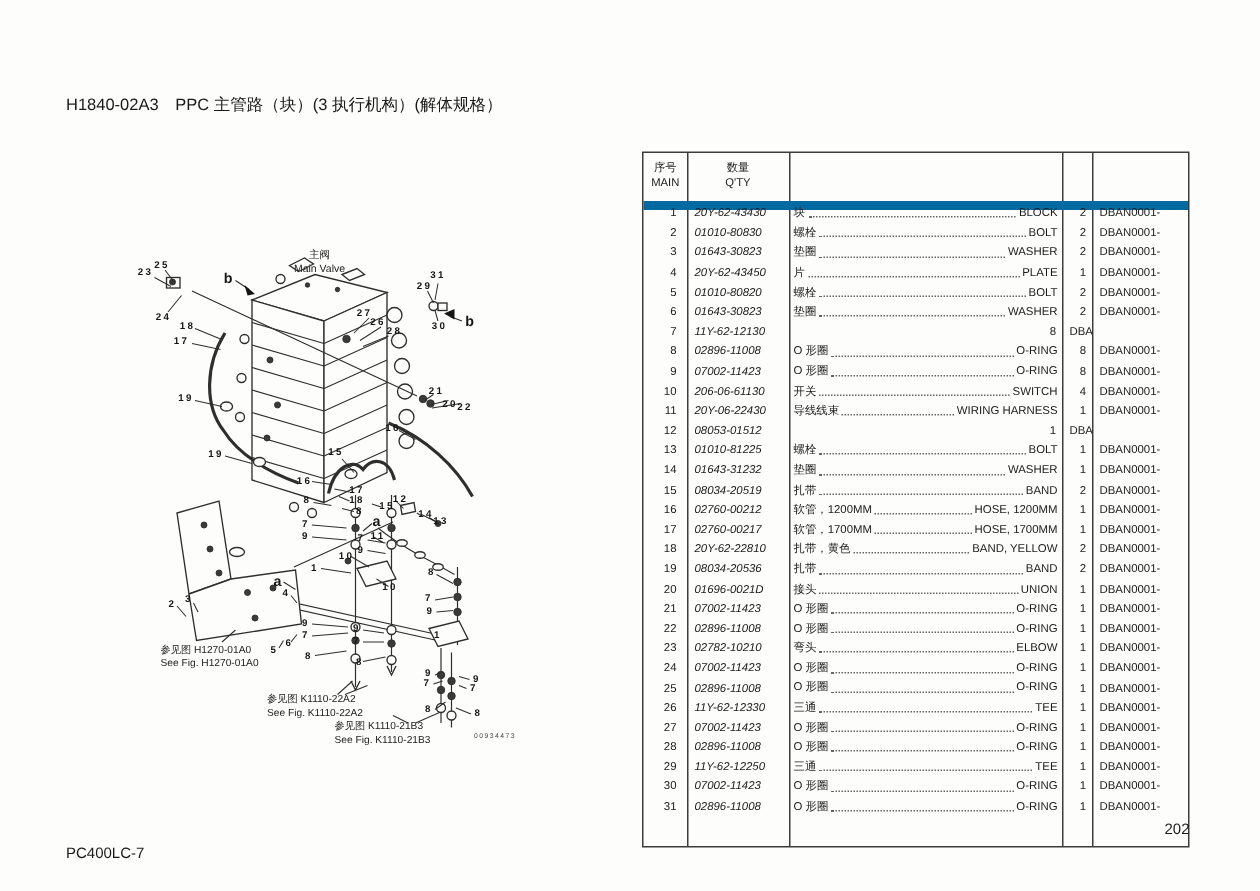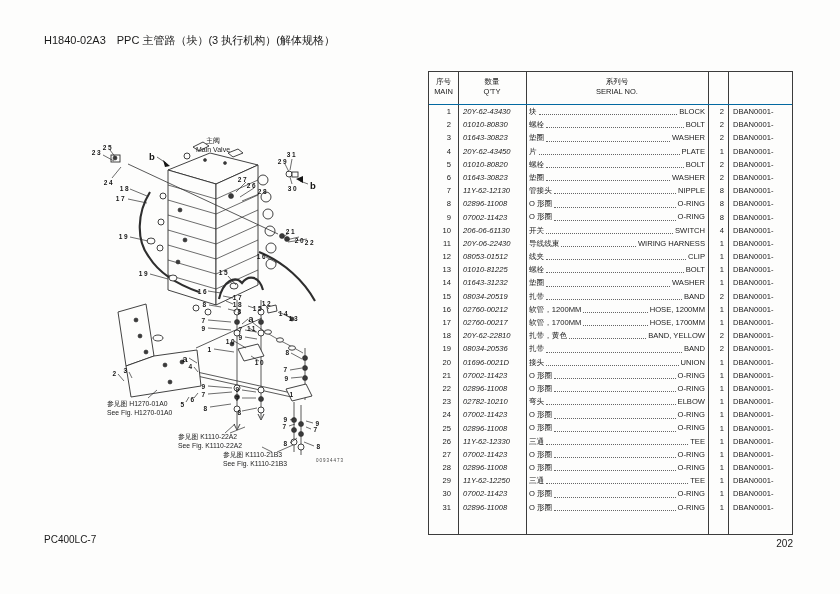--- a/index.html
+++ b/index.html
@@ -1,41 +1,41 @@
 <!DOCTYPE html>
 <html><head>
 <meta charset="utf-8">
 <style>
   html,body{margin:0;padding:0;}
   body{
     width:840px;height:594px;background:#fdfdfc;position:relative;overflow:hidden;
     font-family:"Liberation Sans",sans-serif;color:#1a1a1a;
   }
-  .page{position:absolute;inset:0;}
+  .page{position:absolute;inset:0;margin-top:30px;}
   
   .title{position:absolute;left:44px;top:33px;font-size:11px;line-height:14.5px;white-space:nowrap;}
   
   .partstable{position:absolute;left:428px;top:71px;width:365px;height:464px;border:1px solid #3c3c3c;box-sizing:border-box;background:#fdfdfc;}
   .vline{position:absolute;top:0;bottom:0;width:1px;background:#3c3c3c;}
-  .thead{position:absolute;left:0;top:0;right:0;height:32px;border-bottom:1px solid #0369a1;display:grid;grid-template-columns:29px 68px 182px 20px 65px;}
+  .thead{position:absolute;left:0;top:0;right:0;height:32px;border-bottom:6px solid #0369a1;display:grid;grid-template-columns:29px 68px 182px 20px 65px;}
   .thead .hc{text-align:center;font-size:7.5px;line-height:10px;padding-top:5px;white-space:nowrap;overflow:hidden;}
   .tbody{position:absolute;left:0;top:33px;right:0;}
   .trow{display:grid;grid-template-columns:29px 68px 182px 20px 65px;height:13.2px;line-height:13.2px;font-size:7.6px;white-space:nowrap;}
   .c{overflow:hidden;}
   .ci{text-align:right;padding-right:7px;}
   .cp{padding-left:5px;font-style:italic;}
   .cd{display:flex;align-items:flex-end;padding:0 3px;}
   .dcn{line-height:13.2px;}
   .den{line-height:13.2px;}
   .dfill{flex:1;border-bottom:1px dotted #666;margin:0 2px 3px 2px;min-width:4px;}
   .cq{text-align:right;padding-right:4px;}
   .cs{padding-left:5px;}
   
   .foot-model{position:absolute;left:44px;top:534px;font-size:10px;}
-  .foot-page{position:absolute;right:47px;top:538px;font-size:10px;}
+  .foot-page{position:absolute;right:47px;top:518px;font-size:10px;}
   
   .diagram{position:absolute;inset:0;pointer-events:none;}
   .diagram svg{position:absolute;left:0;top:0;}
   .callout{position:absolute;transform:translate(-50%,-50%);font-size:6.5px;font-weight:bold;letter-spacing:1.6px;color:#151515;white-space:nowrap;}
   .callout.letter{font-size:9.5px;letter-spacing:0;font-weight:bold;}
   .valve-label{position:absolute;left:178px;top:136px;width:70px;text-align:center;font-size:7px;line-height:9px;color:#222;}
   .figref{position:absolute;font-size:6.8px;line-height:9px;color:#222;white-space:nowrap;}
   .drawno{position:absolute;left:316px;top:458px;font-size:4.5px;letter-spacing:1px;color:#444;}
   svg .ln{stroke:#2e2e2e;stroke-width:0.9;fill:none;}
   svg .thin{stroke:#2e2e2e;stroke-width:0.7;fill:none;}
@@ -242,24 +242,20 @@
     <div class="vline" style="left:299px"></div>
     <div class="thead">
       <div class="hc">
         <div>序号</div>
           <div>MAIN</div>
       </div>
       <div class="hc">
         <div>数量</div>
           <div>Q'TY</div>
       </div>
-      <div class="hc">
-        <div>系列号</div>
-          <div>SERIAL NO.</div>
-      </div>
     </div>
     <div class="tbody">
         <div class="trow">
           <div class="c ci">1</div>
           <div class="c cp">20Y-62-43430</div>
           <div class="c cd">
             <span class="dcn">块</span>
             <span class="dfill"></span>
             <span class="den">BLOCK</span>
           </div>
@@ -317,25 +313,20 @@
             <span class="dcn">垫圈</span>
             <span class="dfill"></span>
             <span class="den">WASHER</span>
           </div>
           <div class="c cq">2</div>
           <div class="c cs">DBAN0001-</div>
         </div>
         <div class="trow">
           <div class="c ci">7</div>
           <div class="c cp">11Y-62-12130</div>
-          <div class="c cd">
-            <span class="dcn">管接头</span>
-            <span class="dfill"></span>
-            <span class="den">NIPPLE</span>
-          </div>
           <div class="c cq">8</div>
           <div class="c cs">DBAN0001-</div>
         </div>
         <div class="trow">
           <div class="c ci">8</div>
           <div class="c cp">02896-11008</div>
           <div class="c cd">
             <span class="dcn">O 形圈</span>
             <span class="dfill"></span>
             <span class="den">O-RING</span>
@@ -372,25 +363,20 @@
             <span class="dcn">导线线束</span>
             <span class="dfill"></span>
             <span class="den">WIRING HARNESS</span>
           </div>
           <div class="c cq">1</div>
           <div class="c cs">DBAN0001-</div>
         </div>
         <div class="trow">
           <div class="c ci">12</div>
           <div class="c cp">08053-01512</div>
-          <div class="c cd">
-            <span class="dcn">线夹</span>
-            <span class="dfill"></span>
-            <span class="den">CLIP</span>
-          </div>
           <div class="c cq">1</div>
           <div class="c cs">DBAN0001-</div>
         </div>
         <div class="trow">
           <div class="c ci">13</div>
           <div class="c cp">01010-81225</div>
           <div class="c cd">
             <span class="dcn">螺栓</span>
             <span class="dfill"></span>
             <span class="den">BOLT</span>

